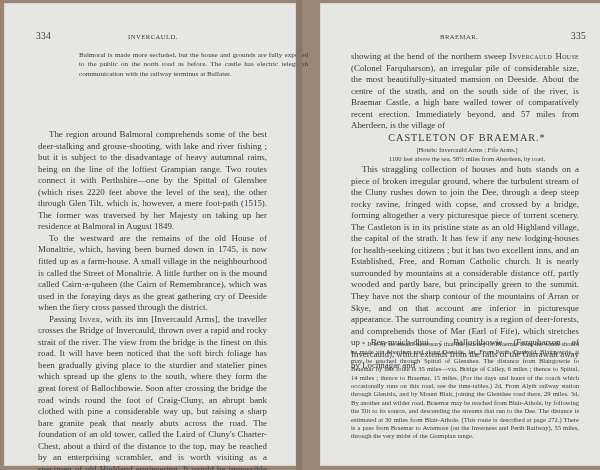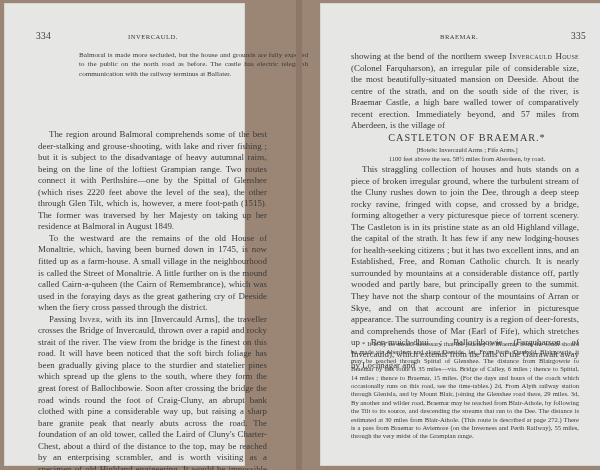--- a/index.html
+++ b/index.html
@@ -8,21 +8,21 @@
     background:#9b8676;
     position:relative;
     font-family:"Liberation Serif","DejaVu Serif",serif;
     color:#3a3a3a;
   }
   .page {
     position:absolute; top:3px; height:463px;
     background:#e6e6e4;
     box-shadow: inset 0 0 0 1px #d8d6d2;
   }
-  .page.left { left:4px; width:241px; }
+  .page.left { left:4px; width:292px; }
   .page.right { left:320px; width:318px;font-family:Liberation Serif, serif; }
   .gutter {
     position:absolute; left:296px; top:0; width:6px; height:470px;
     background:#8e7767;
   }
   .pnum { font-size:9.5px; letter-spacing:0.2px; }
   .left .pnum { position:absolute; left:32px; top:28px; }
   .left .runhead { position:absolute; left:124px; top:30px; font-size:6.6px; letter-spacing:0.5px; }
   .right .pnum { position:absolute; left:251px; top:28px; }
   .right .runhead { position:absolute; left:120px; top:30px; font-size:6.6px; letter-spacing:0.5px; }

